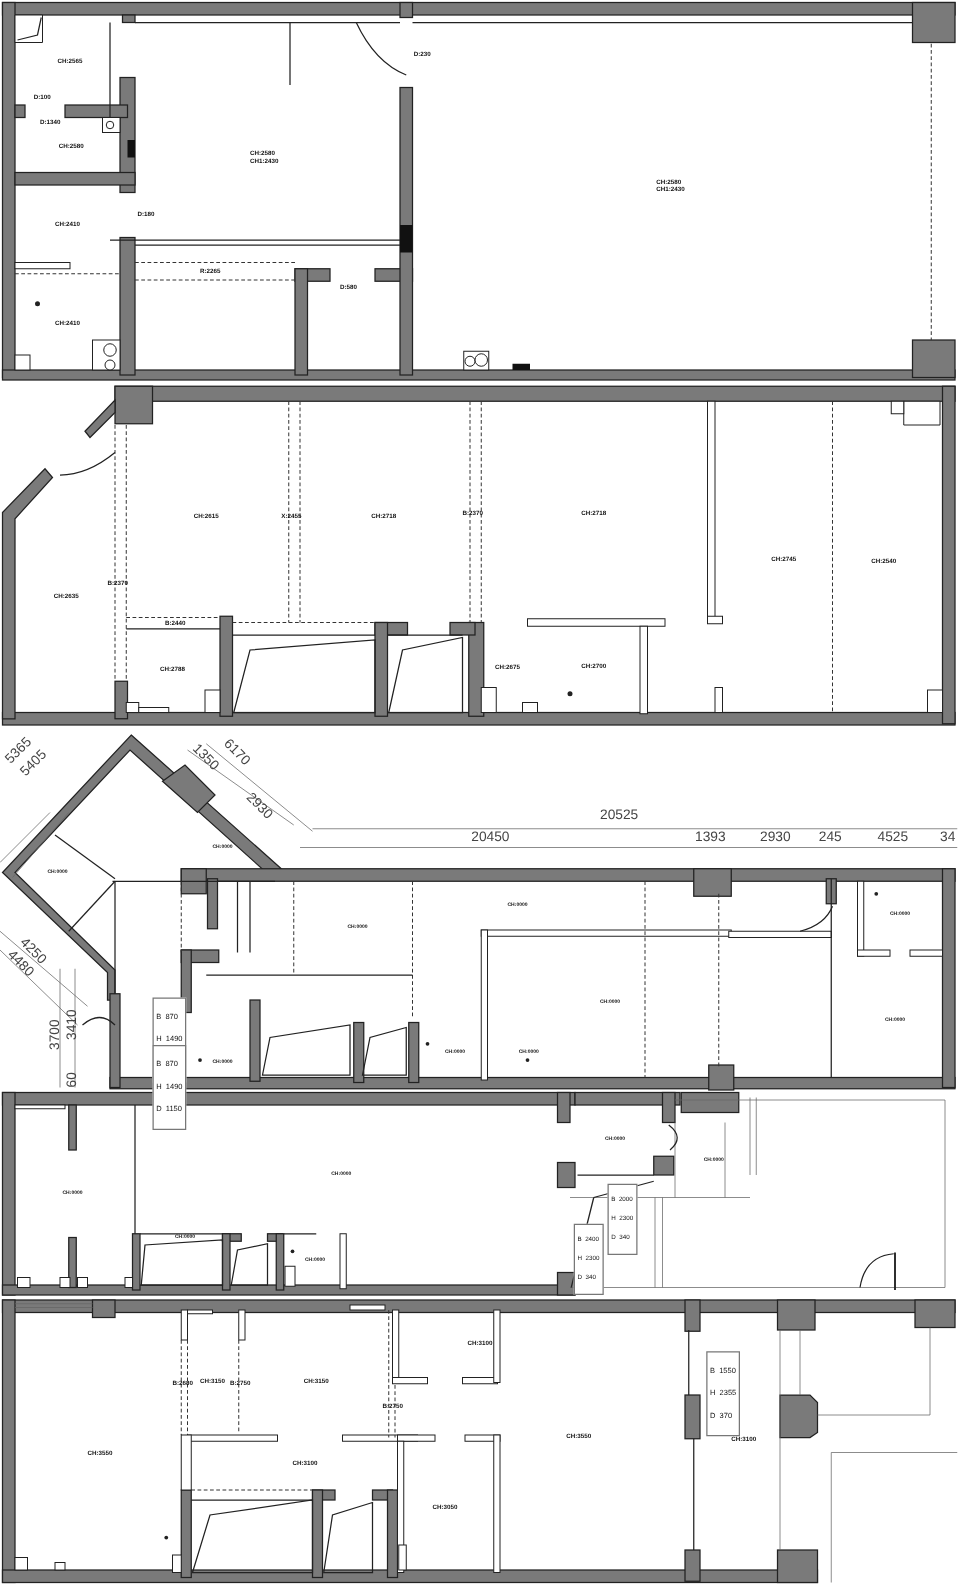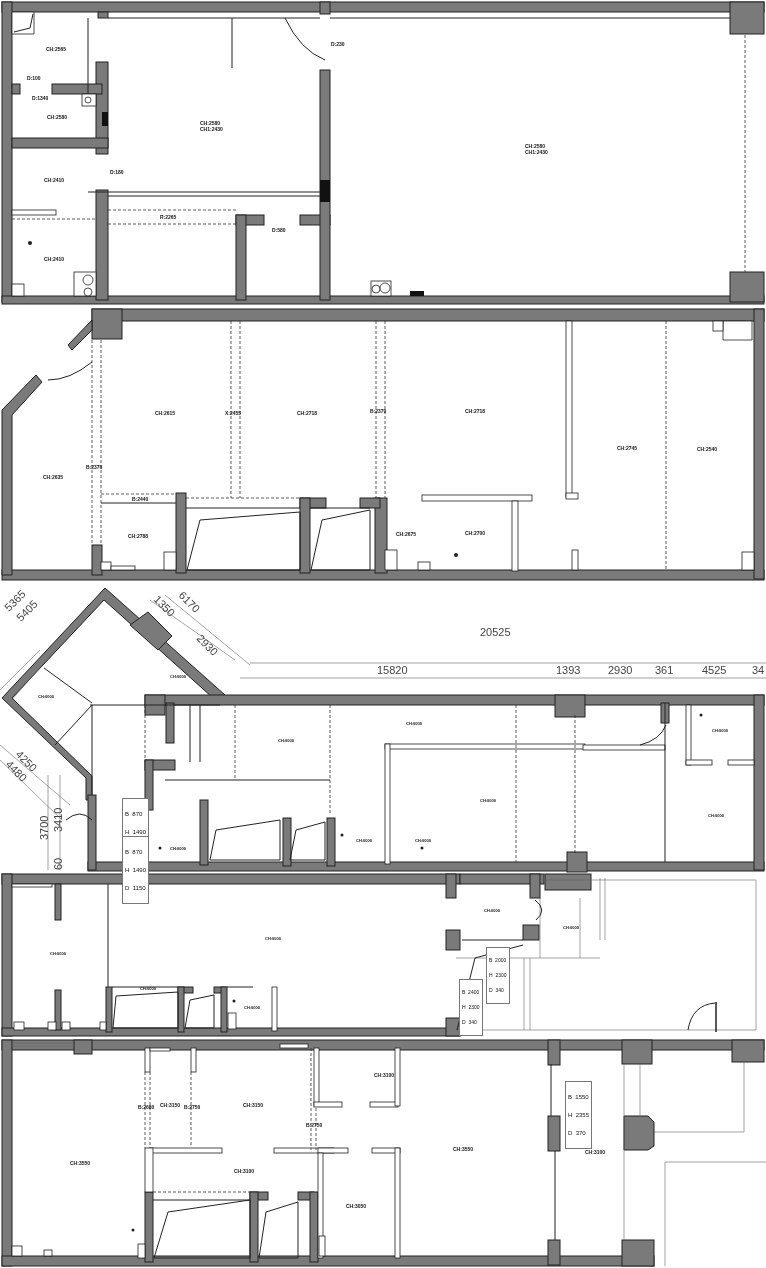--- a/index.html
+++ b/index.html
@@ -315,25 +315,25 @@
   <div class="lbl" style="left:43px;top:474px">CH:2635</div>
   <div class="lbl" style="left:132px;top:496px">B:2440</div>
   <div class="lbl" style="left:128px;top:533px">CH:2788</div>
   <div class="lbl" style="left:396px;top:531px">CH:2675</div>
   <div class="lbl" style="left:465px;top:530px">CH:2700</div>
   <div class="lbl" style="left:617px;top:445px">CH:2745</div>
   <div class="lbl" style="left:697px;top:446px">CH:2540</div>
 </div>
 
 <div>
-  <div class="dim" style="left:480px;top:626px">20525</div>
-  <div class="dim" style="left:377px;top:664px">15820</div>
+  <div class="dim" style="left:480px;top:646px">20525</div>
+  <div class="dim" style="left:377px;top:664px">20450</div>
   <div class="dim" style="left:556px;top:664px">1393</div>
   <div class="dim" style="left:608px;top:664px">2930</div>
-  <div class="dim" style="left:655px;top:664px">361</div>
+  <div class="dim" style="left:655px;top:664px">245</div>
   <div class="dim" style="left:702px;top:664px">4525</div>
   <div class="dim" style="left:752px;top:664px">34</div>
   <div class="dim" style="left:2px;top:605px;transform:rotate(-45deg);transform-origin:left top">5365</div>
   <div class="dim" style="left:14px;top:615px;transform:rotate(-45deg);transform-origin:left top">5405</div>
   <div class="dim" style="left:160px;top:593px;transform:rotate(45deg);transform-origin:left top">1350</div>
   <div class="dim" style="left:185px;top:589px;transform:rotate(45deg);transform-origin:left top">6170</div>
   <div class="dim" style="left:203px;top:632px;transform:rotate(45deg);transform-origin:left top">2930</div>
   <div class="dim" style="left:22px;top:748px;transform:rotate(45deg);transform-origin:left top">4250</div>
   <div class="dim" style="left:12px;top:758px;transform:rotate(45deg);transform-origin:left top">4480</div>
   <div class="dim" style="left:38px;top:840px;transform:rotate(-90deg);transform-origin:left top">3700</div>

